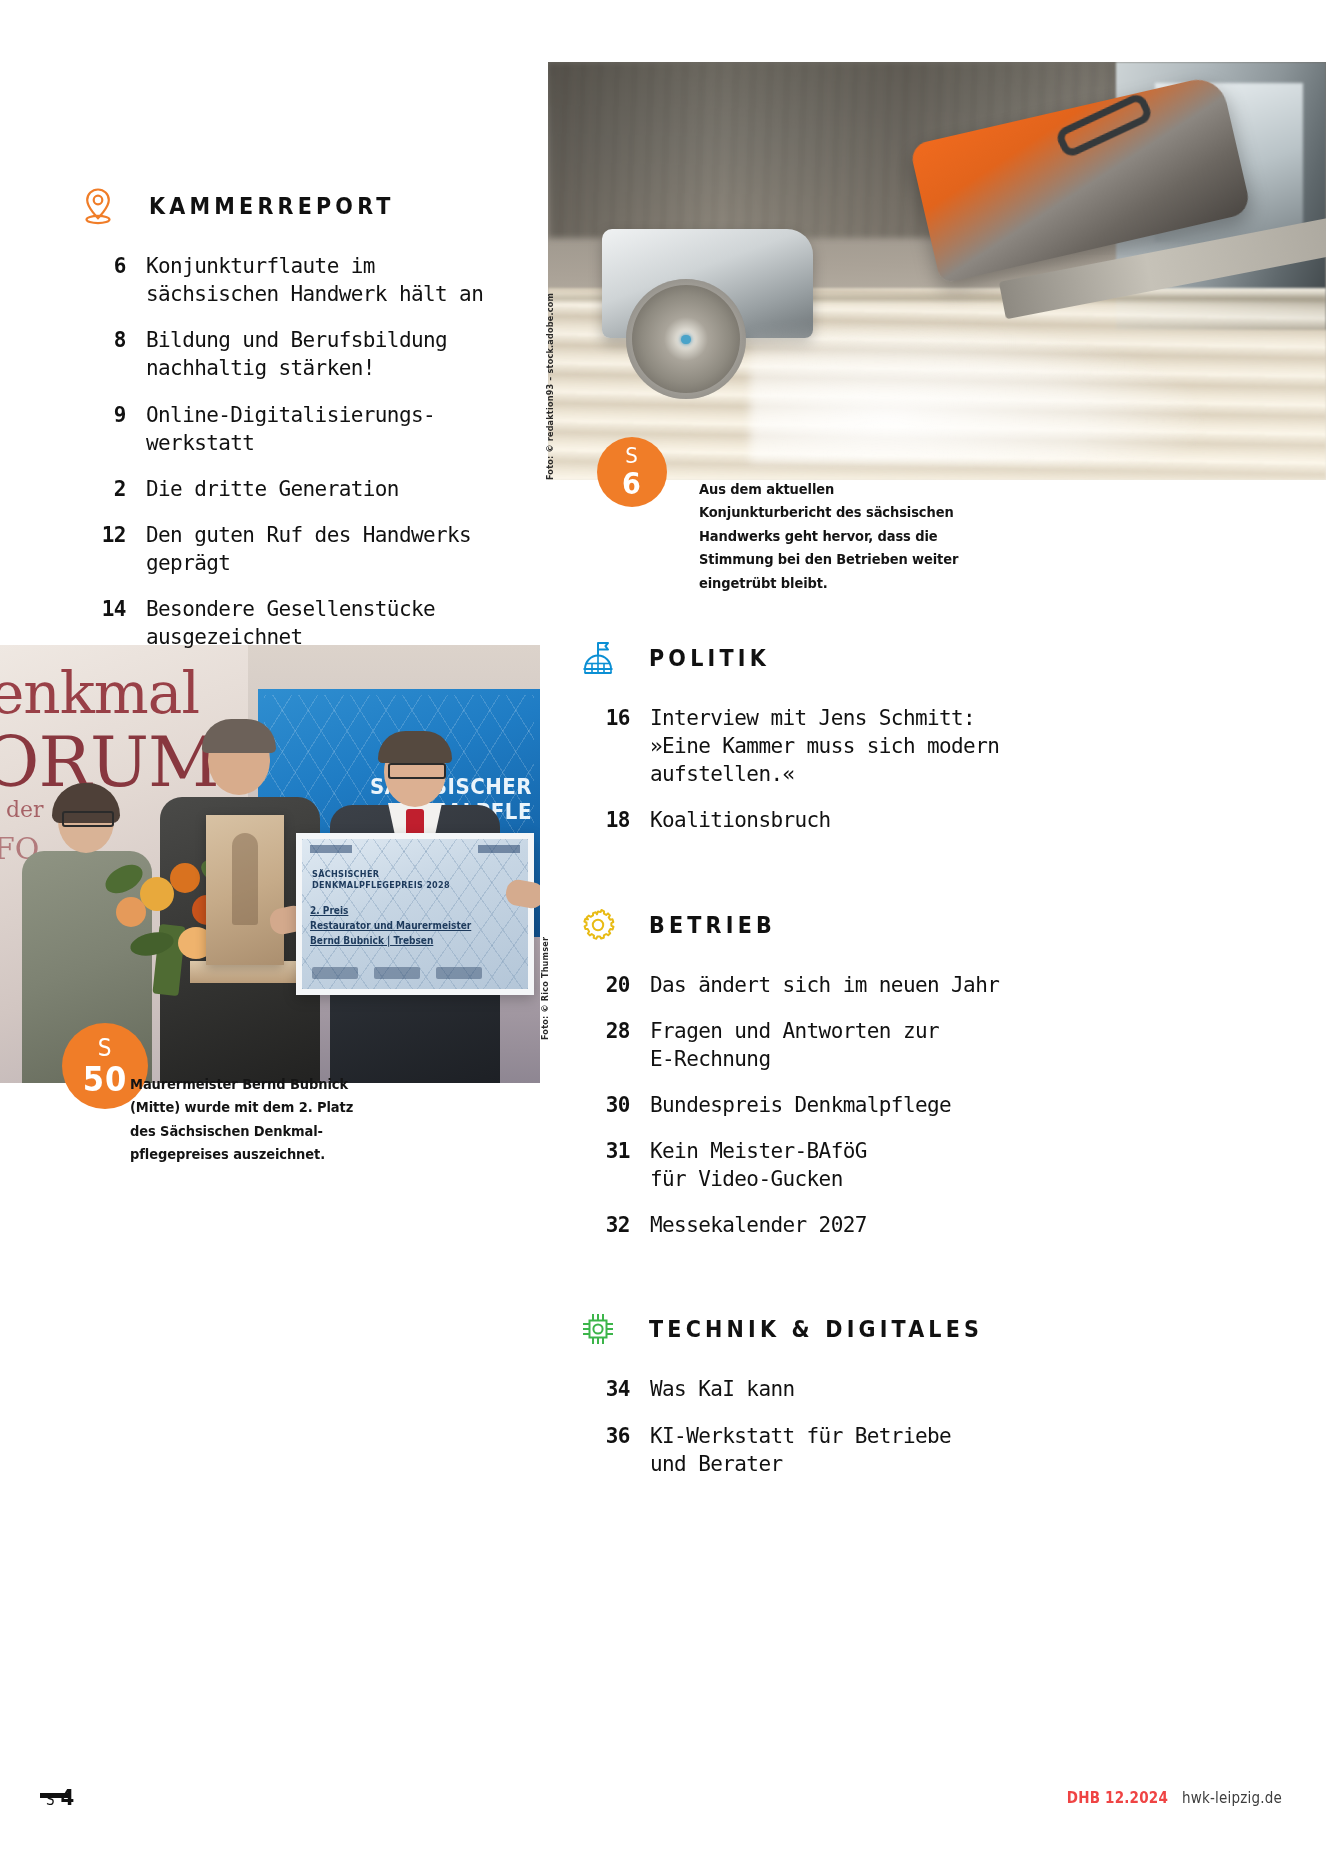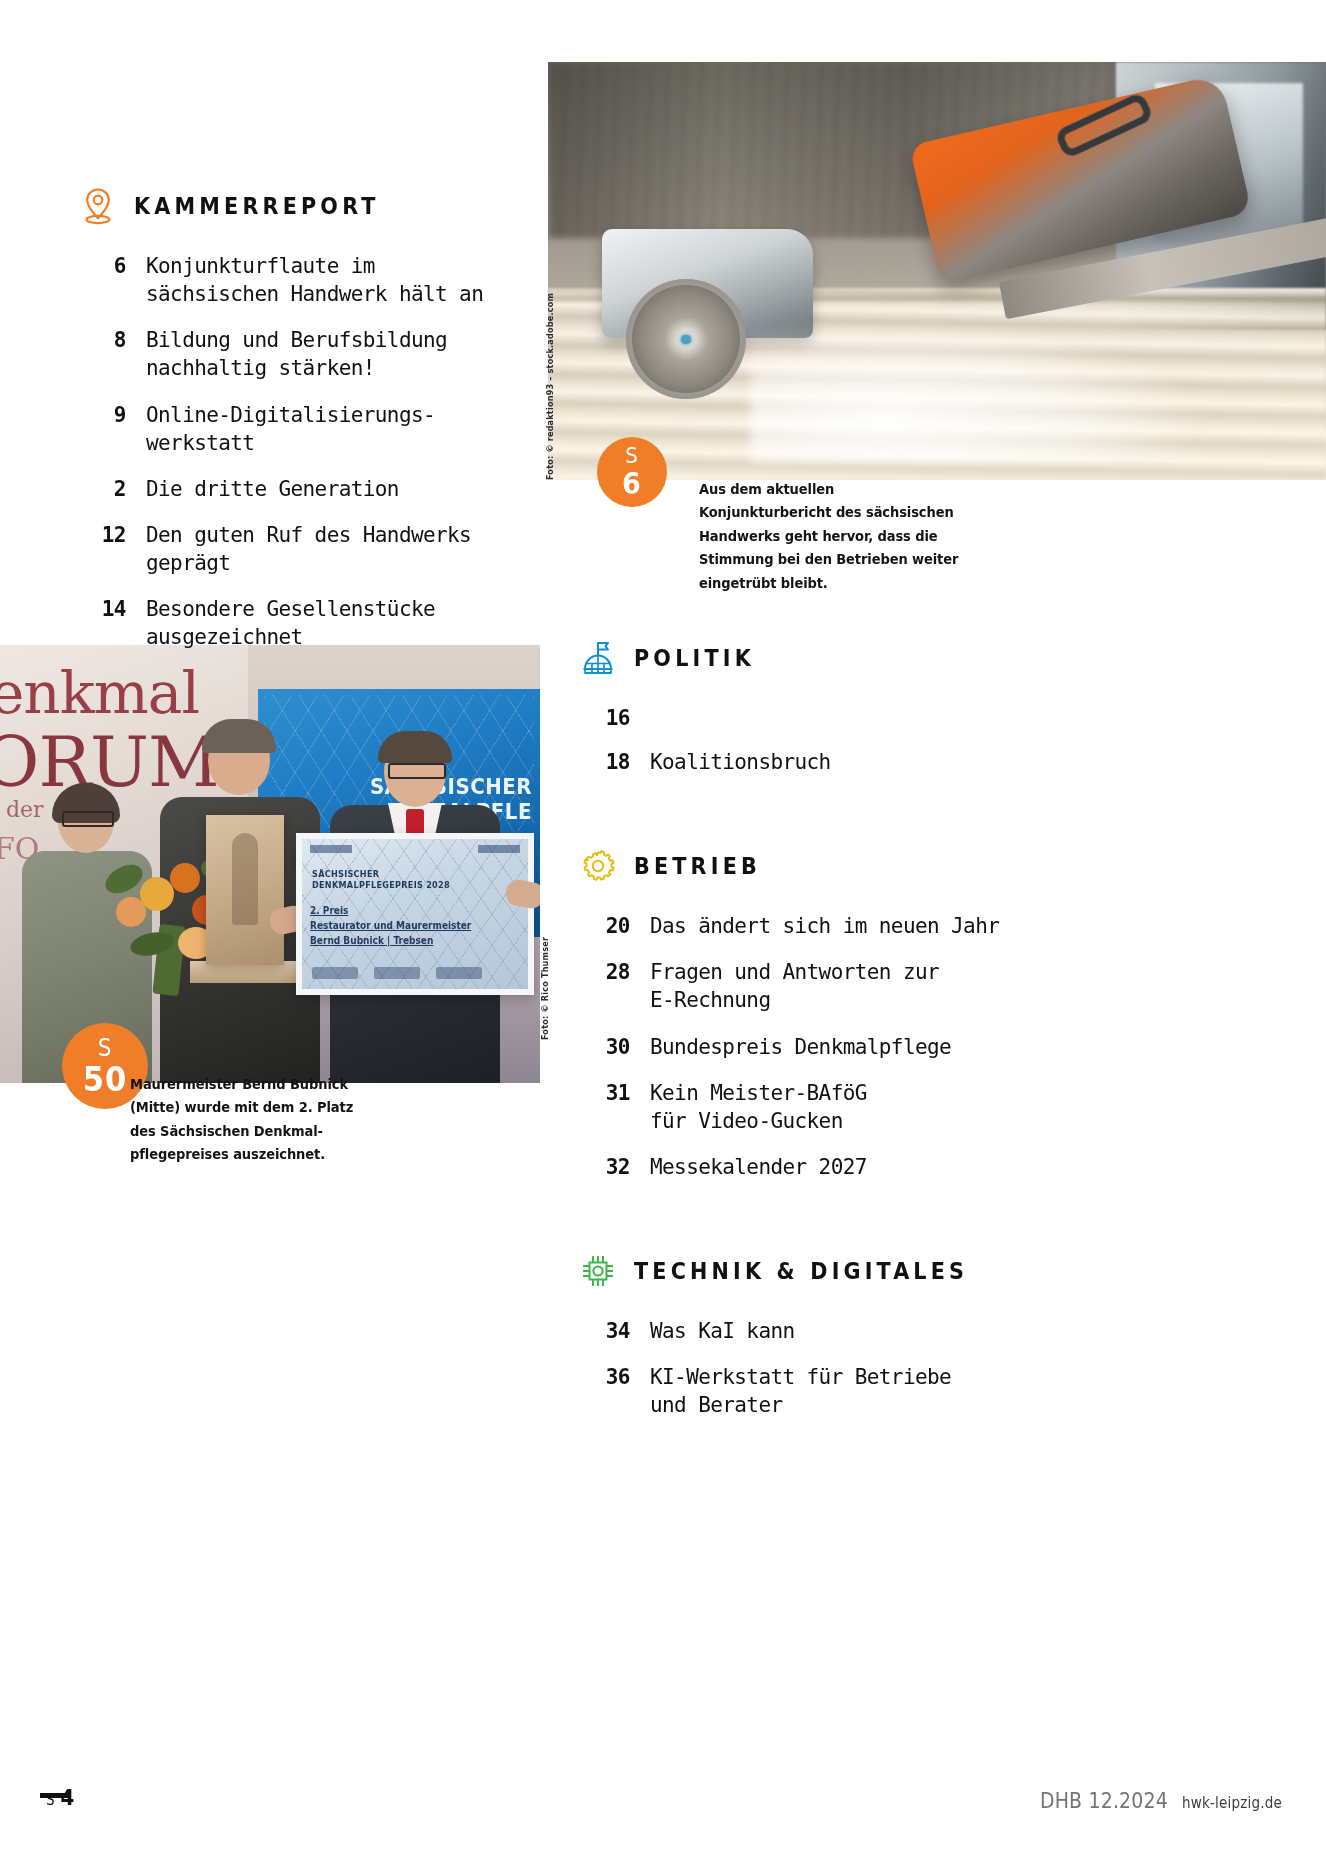--- a/index.html
+++ b/index.html
@@ -239,21 +239,21 @@
   }
   .caption-top{left:699px;top:478px;width:270px;}
   .caption-left{left:130px;top:1073px;width:240px;}
 
   
   .toc{position:absolute;}
   .toc-left{left:78px;top:186px;width:470px;}
   .toc-right{left:578px;top:638px;width:500px;}
 
   .sec{margin-bottom:0;}
-  .sec-head{display:flex;align-items:center;gap:16px;margin-bottom:26px;}
+  .sec-head{display:flex;align-items:center;gap:31px;margin-bottom:26px;}
   .sec-icon{width:40px;height:40px;flex:0 0 40px;display:flex;align-items:center;justify-content:center;}
   .sec-title{
     font-family:"DejaVu Sans Condensed","Liberation Sans",sans-serif;
     font-weight:700;font-size:23px;letter-spacing:4.2px;color:#111;white-space:nowrap;
   }
 
   .entry{display:flex;margin-bottom:18px;align-items:flex-start;}
   .entry .pg{
     flex:0 0 48px;text-align:right;
     font-family:"DejaVu Sans Mono","Liberation Mono",monospace;
@@ -275,21 +275,21 @@
     position:absolute;left:46px;top:-4px;
     font-family:"DejaVu Sans Condensed","Liberation Sans",sans-serif;
     display:flex;align-items:baseline;gap:6px;
   }
   .footer .pageno .s{font-size:15px;font-weight:400;color:#111;}
   .footer .pageno .n{font-size:22px;font-weight:700;color:#111;}
   .footer .right{
     position:absolute;right:44px;top:0;display:flex;align-items:baseline;gap:14px;
     font-family:"DejaVu Sans Condensed","Liberation Sans",sans-serif;
   }
-  .footer .right .issue{font-size:21px;font-weight:400;color:#737373;letter-spacing:.2px;}
+  .footer .right .issue{font-size:15px;font-weight:700;color:#ef4444;letter-spacing:.2px;}
   .footer .right .site{font-size:15px;font-weight:400;color:#3d3d3d;letter-spacing:.2px;}
 </style>
 </head>
 <body>
 
 <div class="page">
 
   <div class="photo-top">
     <div class="wall"></div>
     <div class="door"></div>
@@ -461,20 +461,23 @@
             <path d="M5 30v4M12 24.5V34M18 16.5V34M24 24.5V34M31 30v4" stroke="#0b8fd4" stroke-width="1.6"></path>
             <path d="M6.5 24.5h23" stroke="#0b8fd4" stroke-width="1.6"></path>
             <path d="M18 16.5V8" stroke="#0b8fd4" stroke-width="2"></path>
             <path d="M18 4h10l-2.6 3.2L28 10.5H18V4z" stroke="#0b8fd4" stroke-width="2" stroke-linejoin="round"></path>
           </svg>
         </span>
         <span class="sec-title">POLITIK</span>
       </div>
       <div class="entry">
         <span class="pg">16</span>
+        <span class="ti">Interview mit Jens Schmitt:
+»Eine Kammer muss sich modern
+aufstellen.«</span>
       </div>
       <div class="entry">
         <span class="pg">18</span>
         <span class="ti">Koalitionsbruch</span>
       </div>
     </div>
 
     <div class="sec-gap"></div>
 
     <div class="sec">

